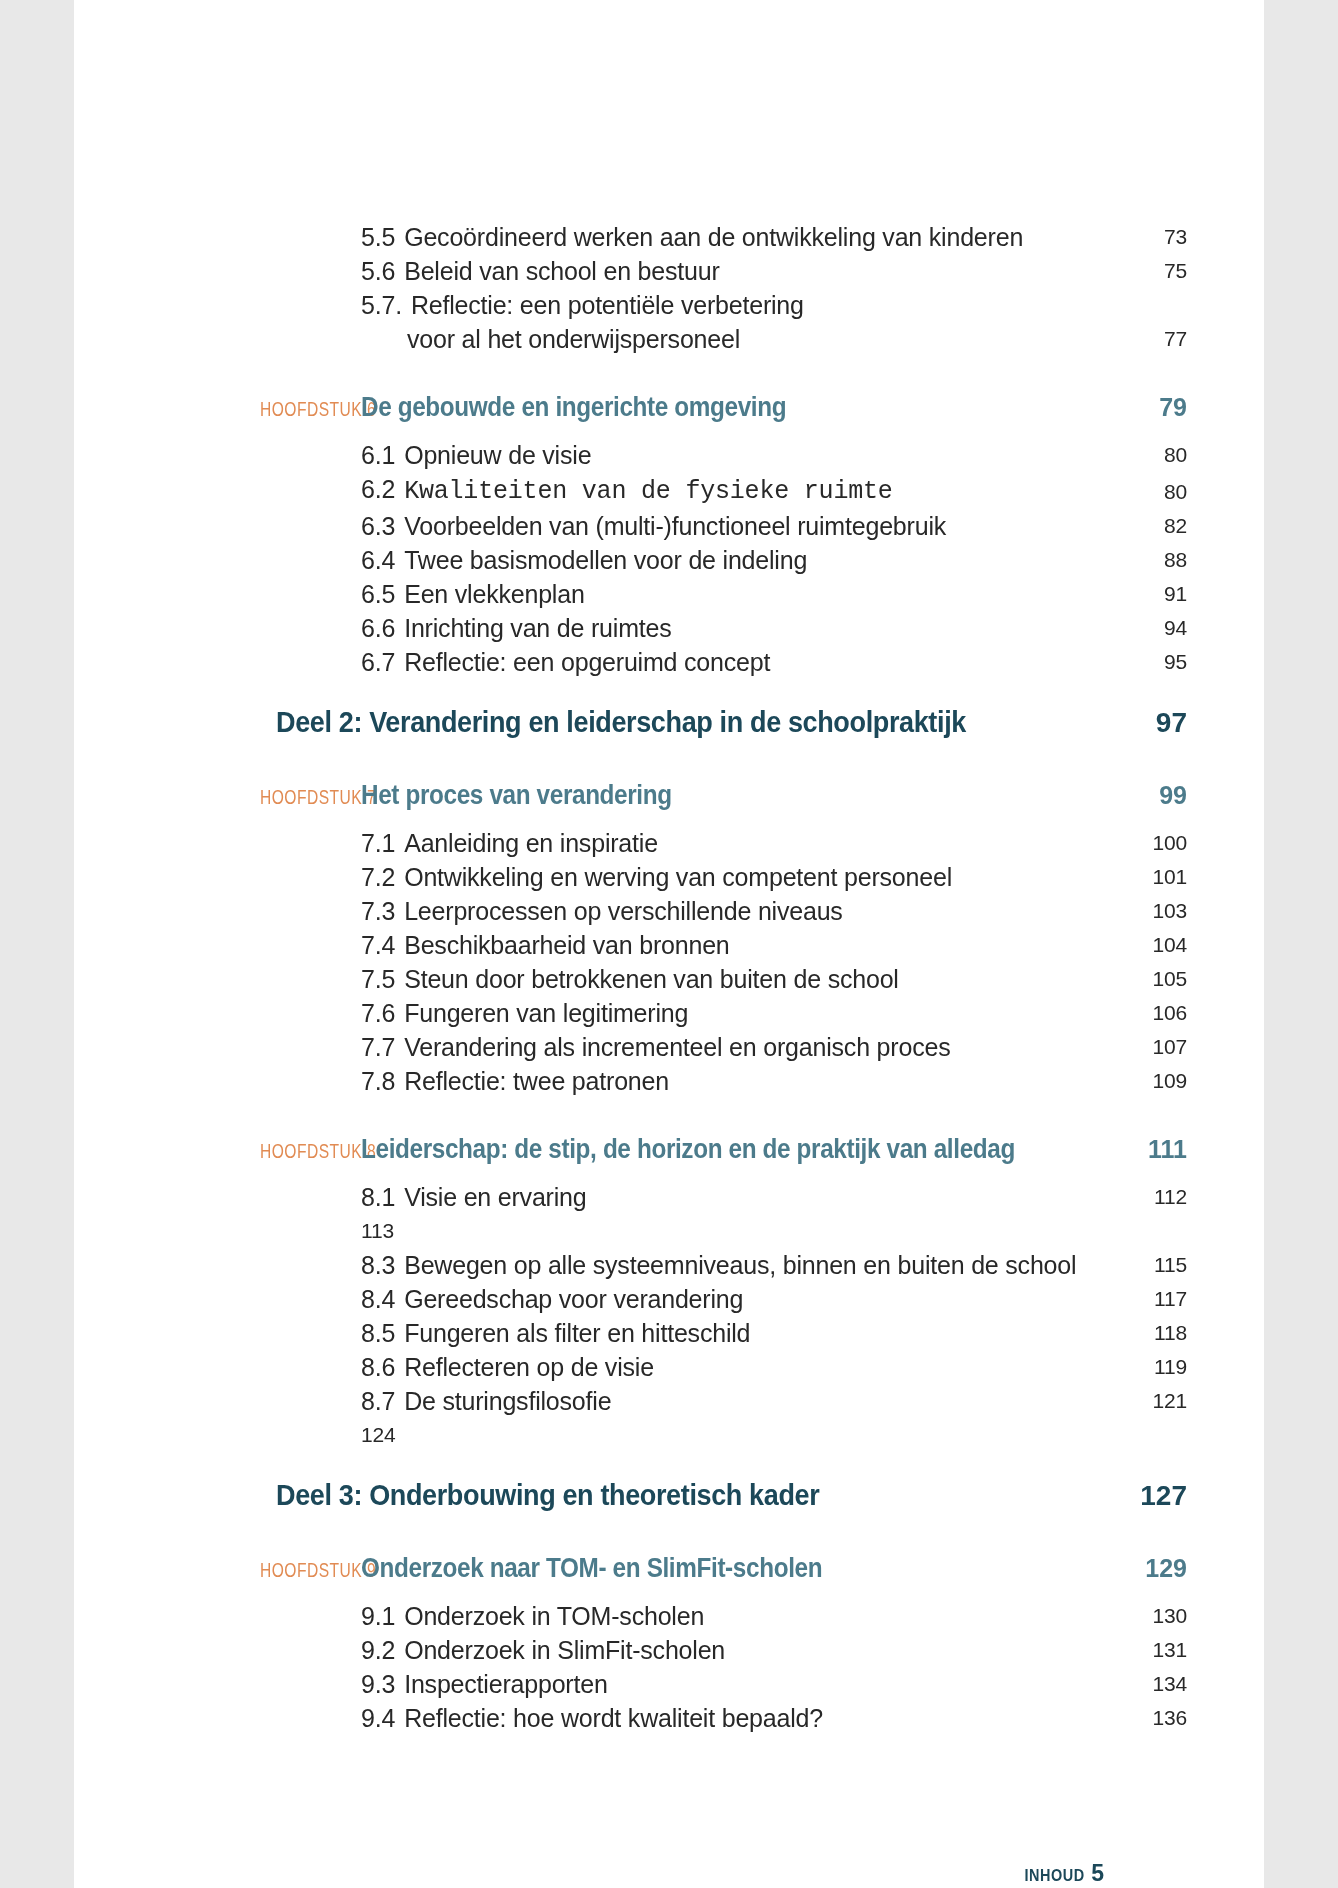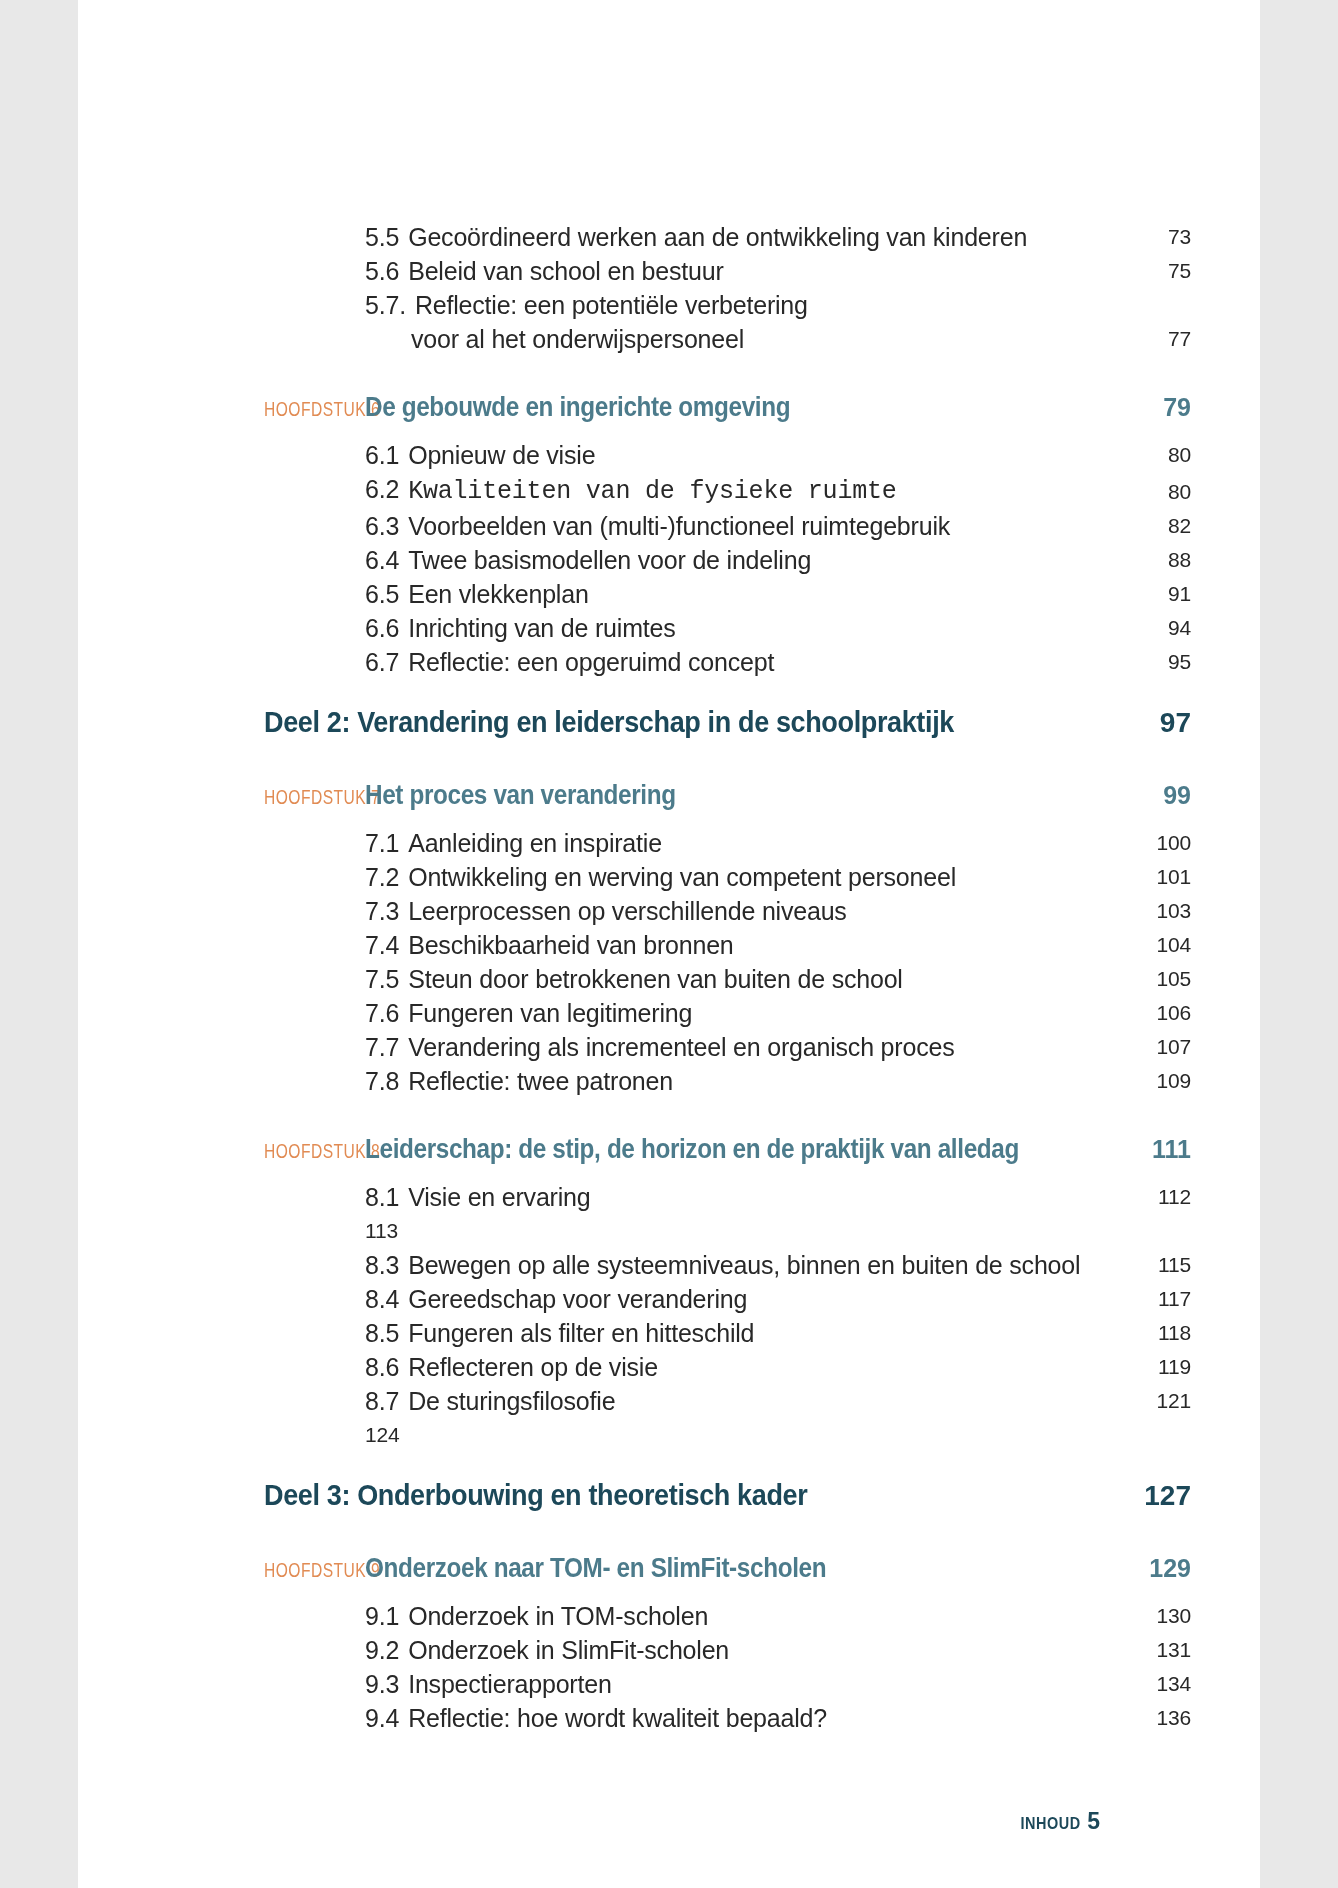--- a/index.html
+++ b/index.html
@@ -3,20 +3,21 @@
 <meta charset="utf-8">
 <style>
   html,body { margin:0; padding:0; background:#e8e8e8; }
   .page {
     position:relative;
     width:1182px; height:1888px;
     margin:0 auto;
     background:#ffffff;
     font-family:"Liberation Sans", sans-serif;
     overflow:hidden;
+    padding-left:8px;
   }
   .toc {
     position:absolute;
     top:220px; left:0;
     width:1113px;
   }
 
   
   .entries-group { display:block; }
   .entry-row {
@@ -68,42 +69,42 @@
     font-weight:bold;
     color:var(--accent-teal,#4C7B8B);
   }
 
   
   .part-row {
     display:flex;
     justify-content:space-between;
     align-items:baseline;
     padding-left:186px;
-    margin:22px 0 20px 0;
+    margin:22px 0 20px 16px;
     line-height:42px;
     white-space:nowrap;
   }
   .part-title {
     font-size:30px;
     font-weight:bold;
     letter-spacing:-0.4px;
     color:var(--accent-dark,#1C4859);
     transform:scaleX(0.9);
     transform-origin:left bottom;
   }
   .part-page {
     font-size:28px;
     font-weight:bold;
     color:var(--accent-dark,#1C4859);
   }
 
   
   .footer {
     position:absolute;
-    top:1808px;
+    top:1860px;
     right:160px;
     display:flex;
     align-items:baseline;
     gap:7px;
     color:var(--accent-dark,#1C4859);
   }
   .footer-label {
     font-size:17px;
     font-weight:bold;
     letter-spacing:0.6px;

